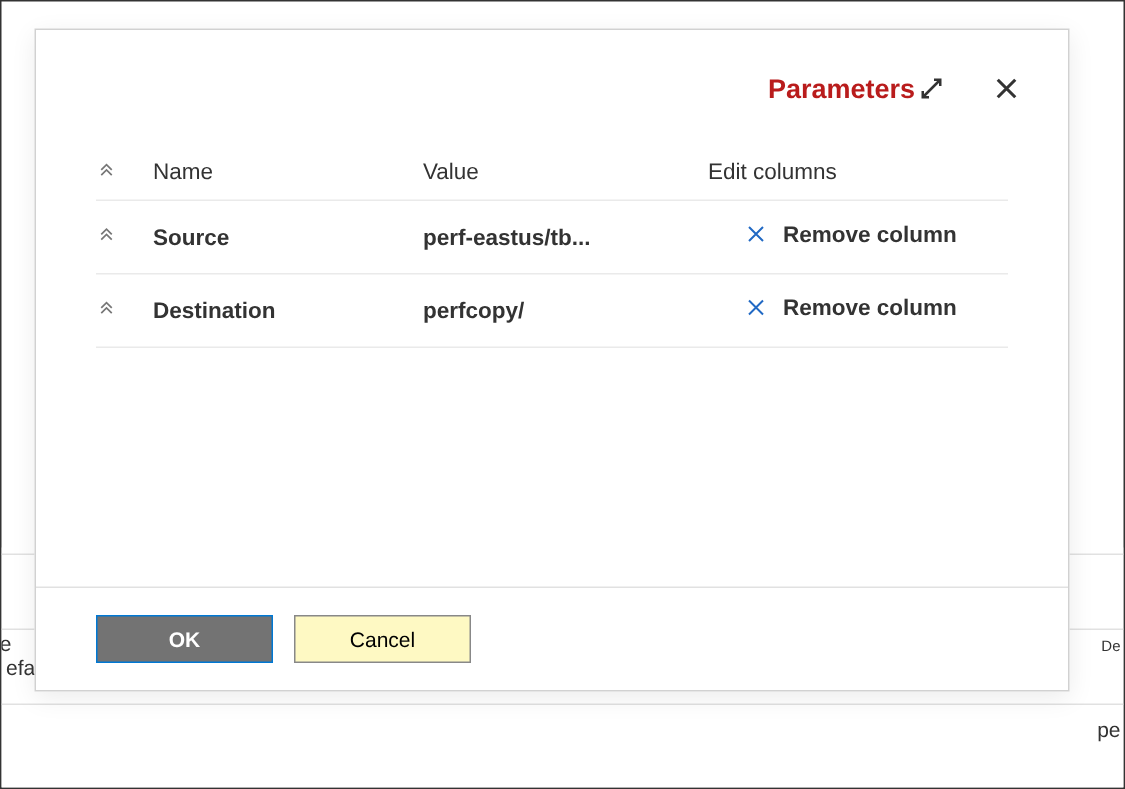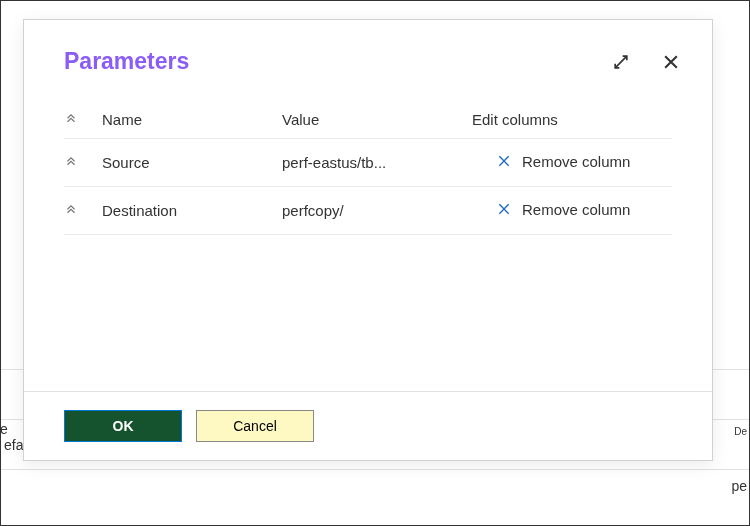--- a/index.html
+++ b/index.html
@@ -70,24 +70,25 @@
       box-shadow: 0 4px 16px rgba(0,0,0,0.08);
       display: flex;
       flex-direction: column;
     }
     .dialog-header {
       display: flex;
       align-items: center;
       padding: 28px 30px 8px 40px;
     }
     .dialog-title {
-      font-size: 23px;
+      font-size: 18px;
       font-weight: 600;
-      color: #8b5cf6;
+      color: #b91c1c;
       flex: 1;
+      text-align: right;
     }
     .header-actions {
       display: flex;
       gap: 28px;
     }
     .header-icon {
       cursor: pointer;
       width: 22px;
       height: 22px;
       display: flex;
@@ -111,20 +112,21 @@
     .name-col { width: 180px; }
     .value-col { width: 190px; }
     .edit-col { flex: 1; }
     .data-row {
       display: flex;
       align-items: center;
       padding: 14px 0;
       border-bottom: 1px solid #eaeaea;
       font-size: 15px;
       color: #333;
+      font-weight: bold;
     }
     .chevron-up {
       color: #777;
       display: inline-flex;
     }
     .remove-link {
       display: inline-flex;
       align-items: flex-start;
       gap: 10px;
       cursor: pointer;
@@ -142,21 +144,21 @@
     .btn {
       height: 32px;
       min-width: 118px;
       font-size: 14px;
       border: 1px solid #888;
       background: #fef9c3;
       cursor: pointer;
       font-family: inherit;
     }
     .btn-primary {
-      background: #14532d;
+      background: #737373;
       color: #fff;
       border-color: #0078d4;
       font-weight: 600;
     }
   </style>
 </head>
 <body>
 
 <div class="background-content">
   <div class="bg-row" style="border-top:1px solid #e1e1e1; position:absolute; bottom:106px; left:0; right:0;"></div>

